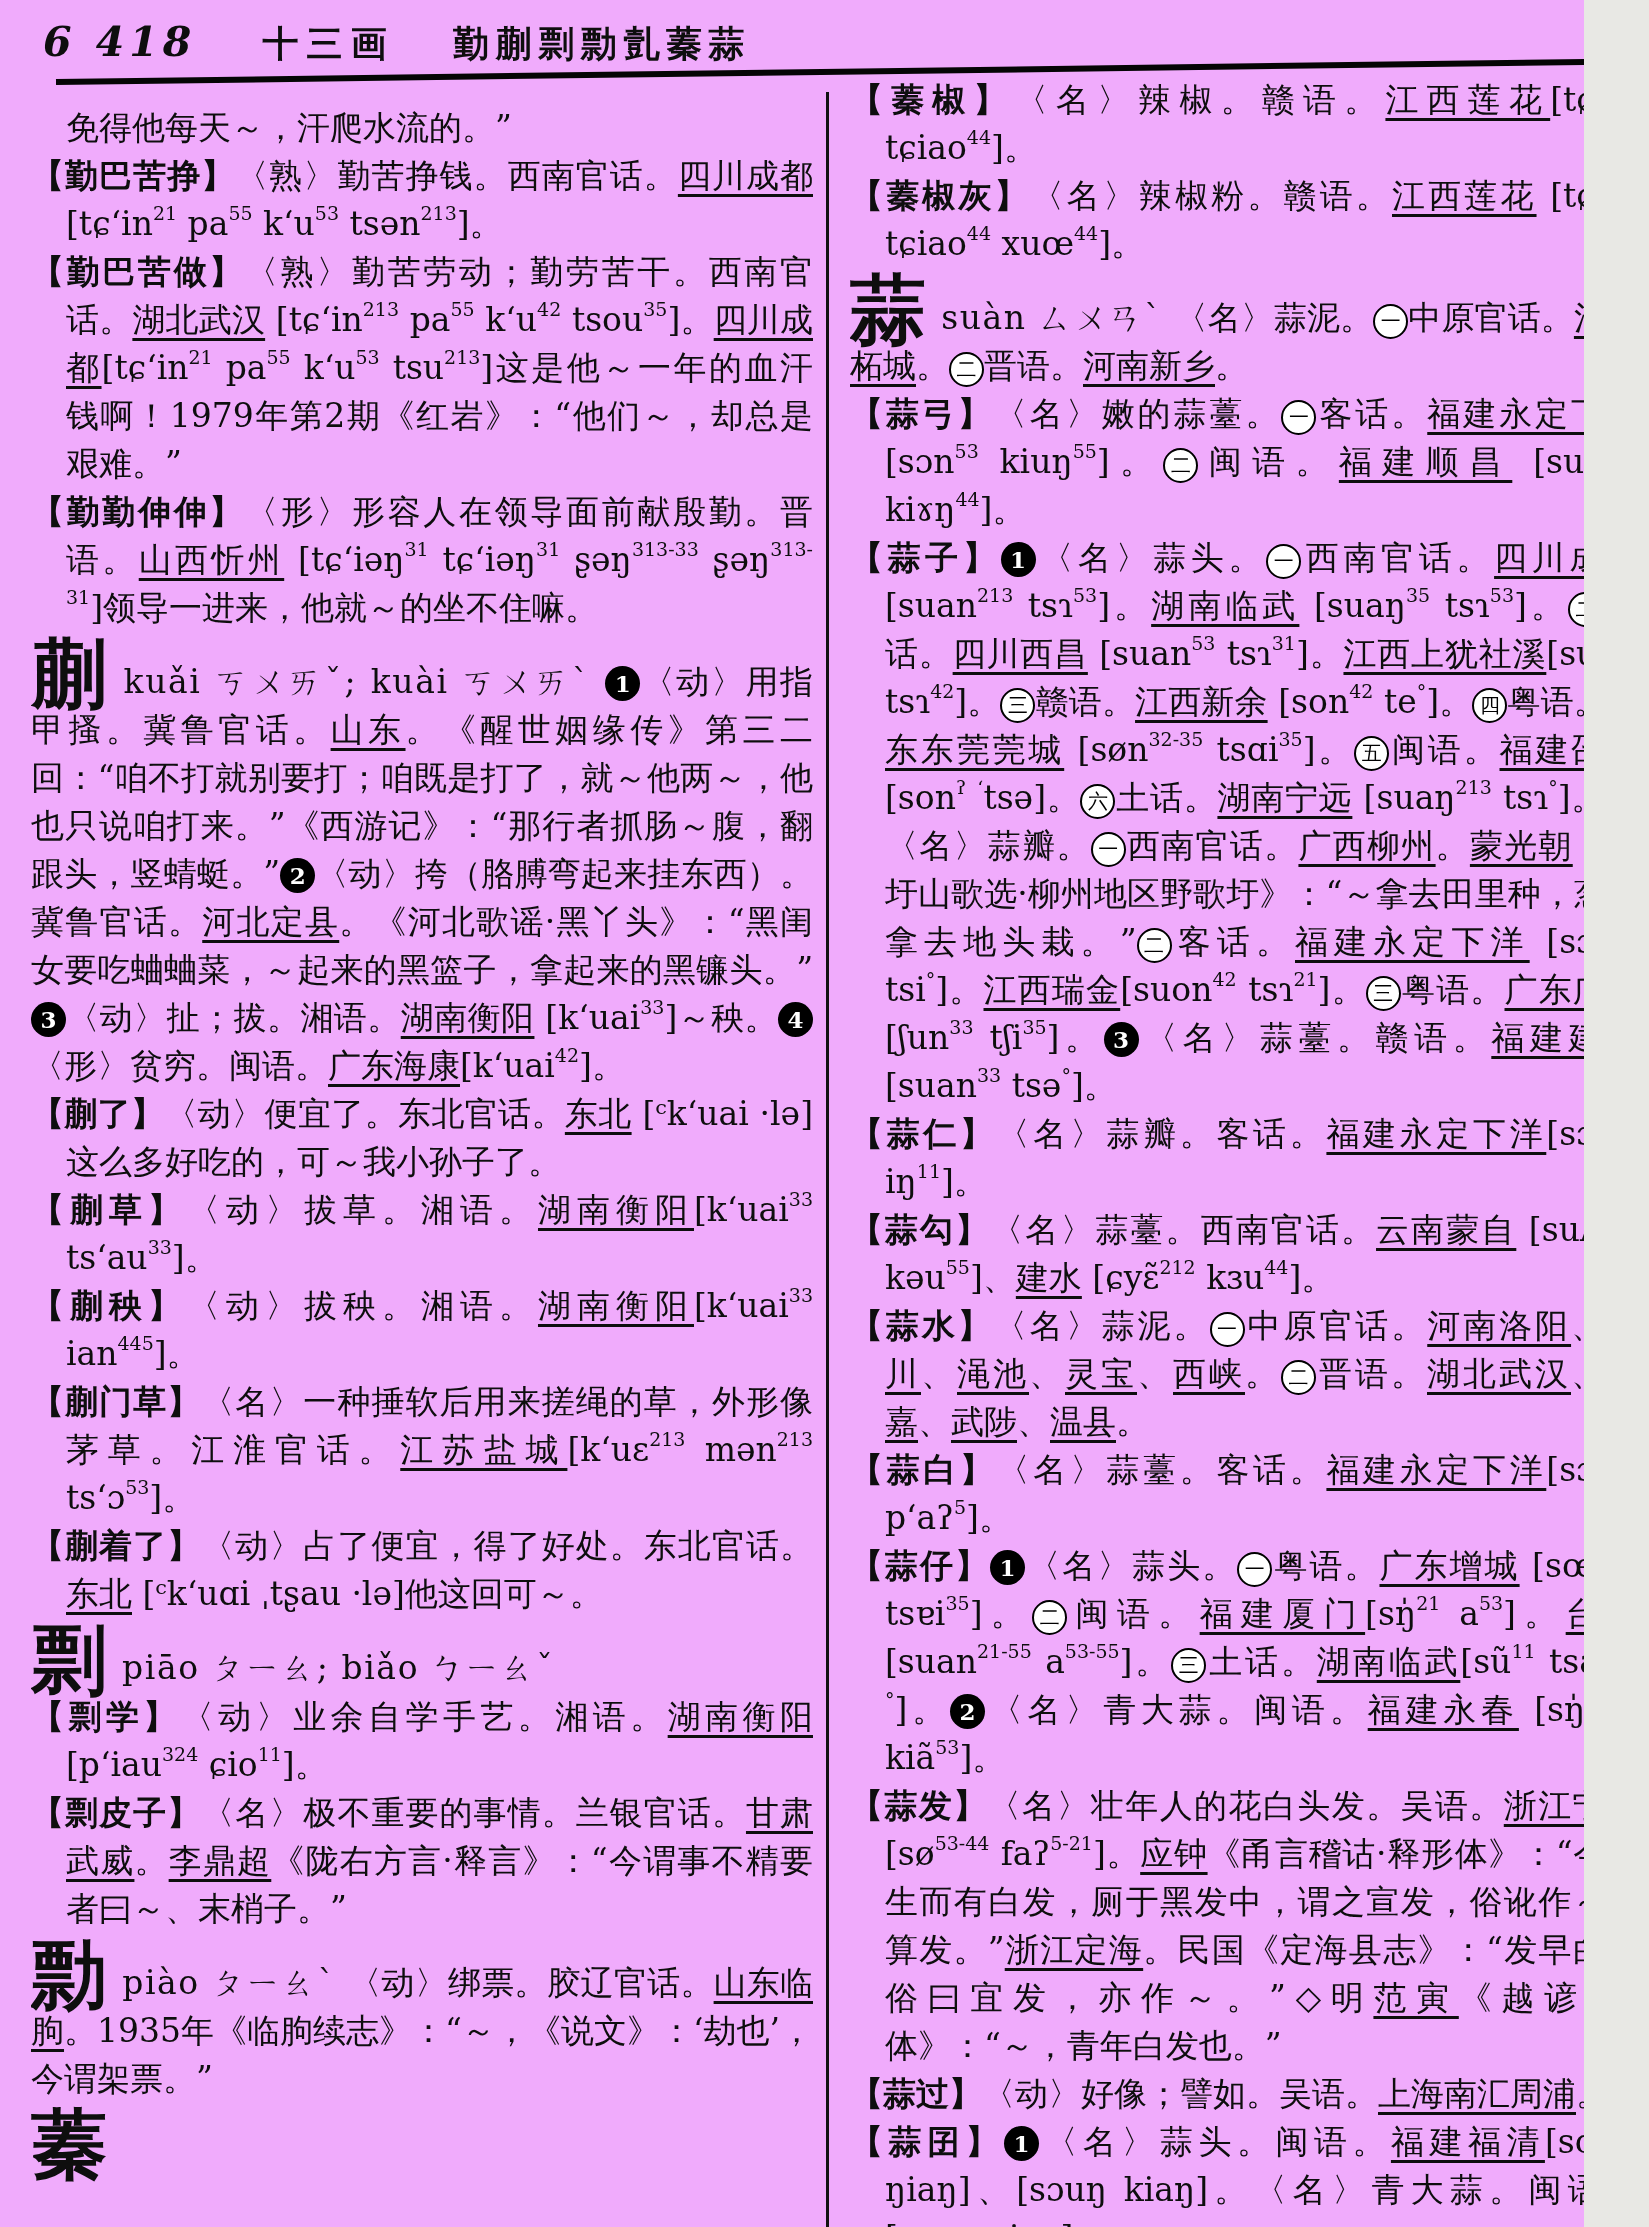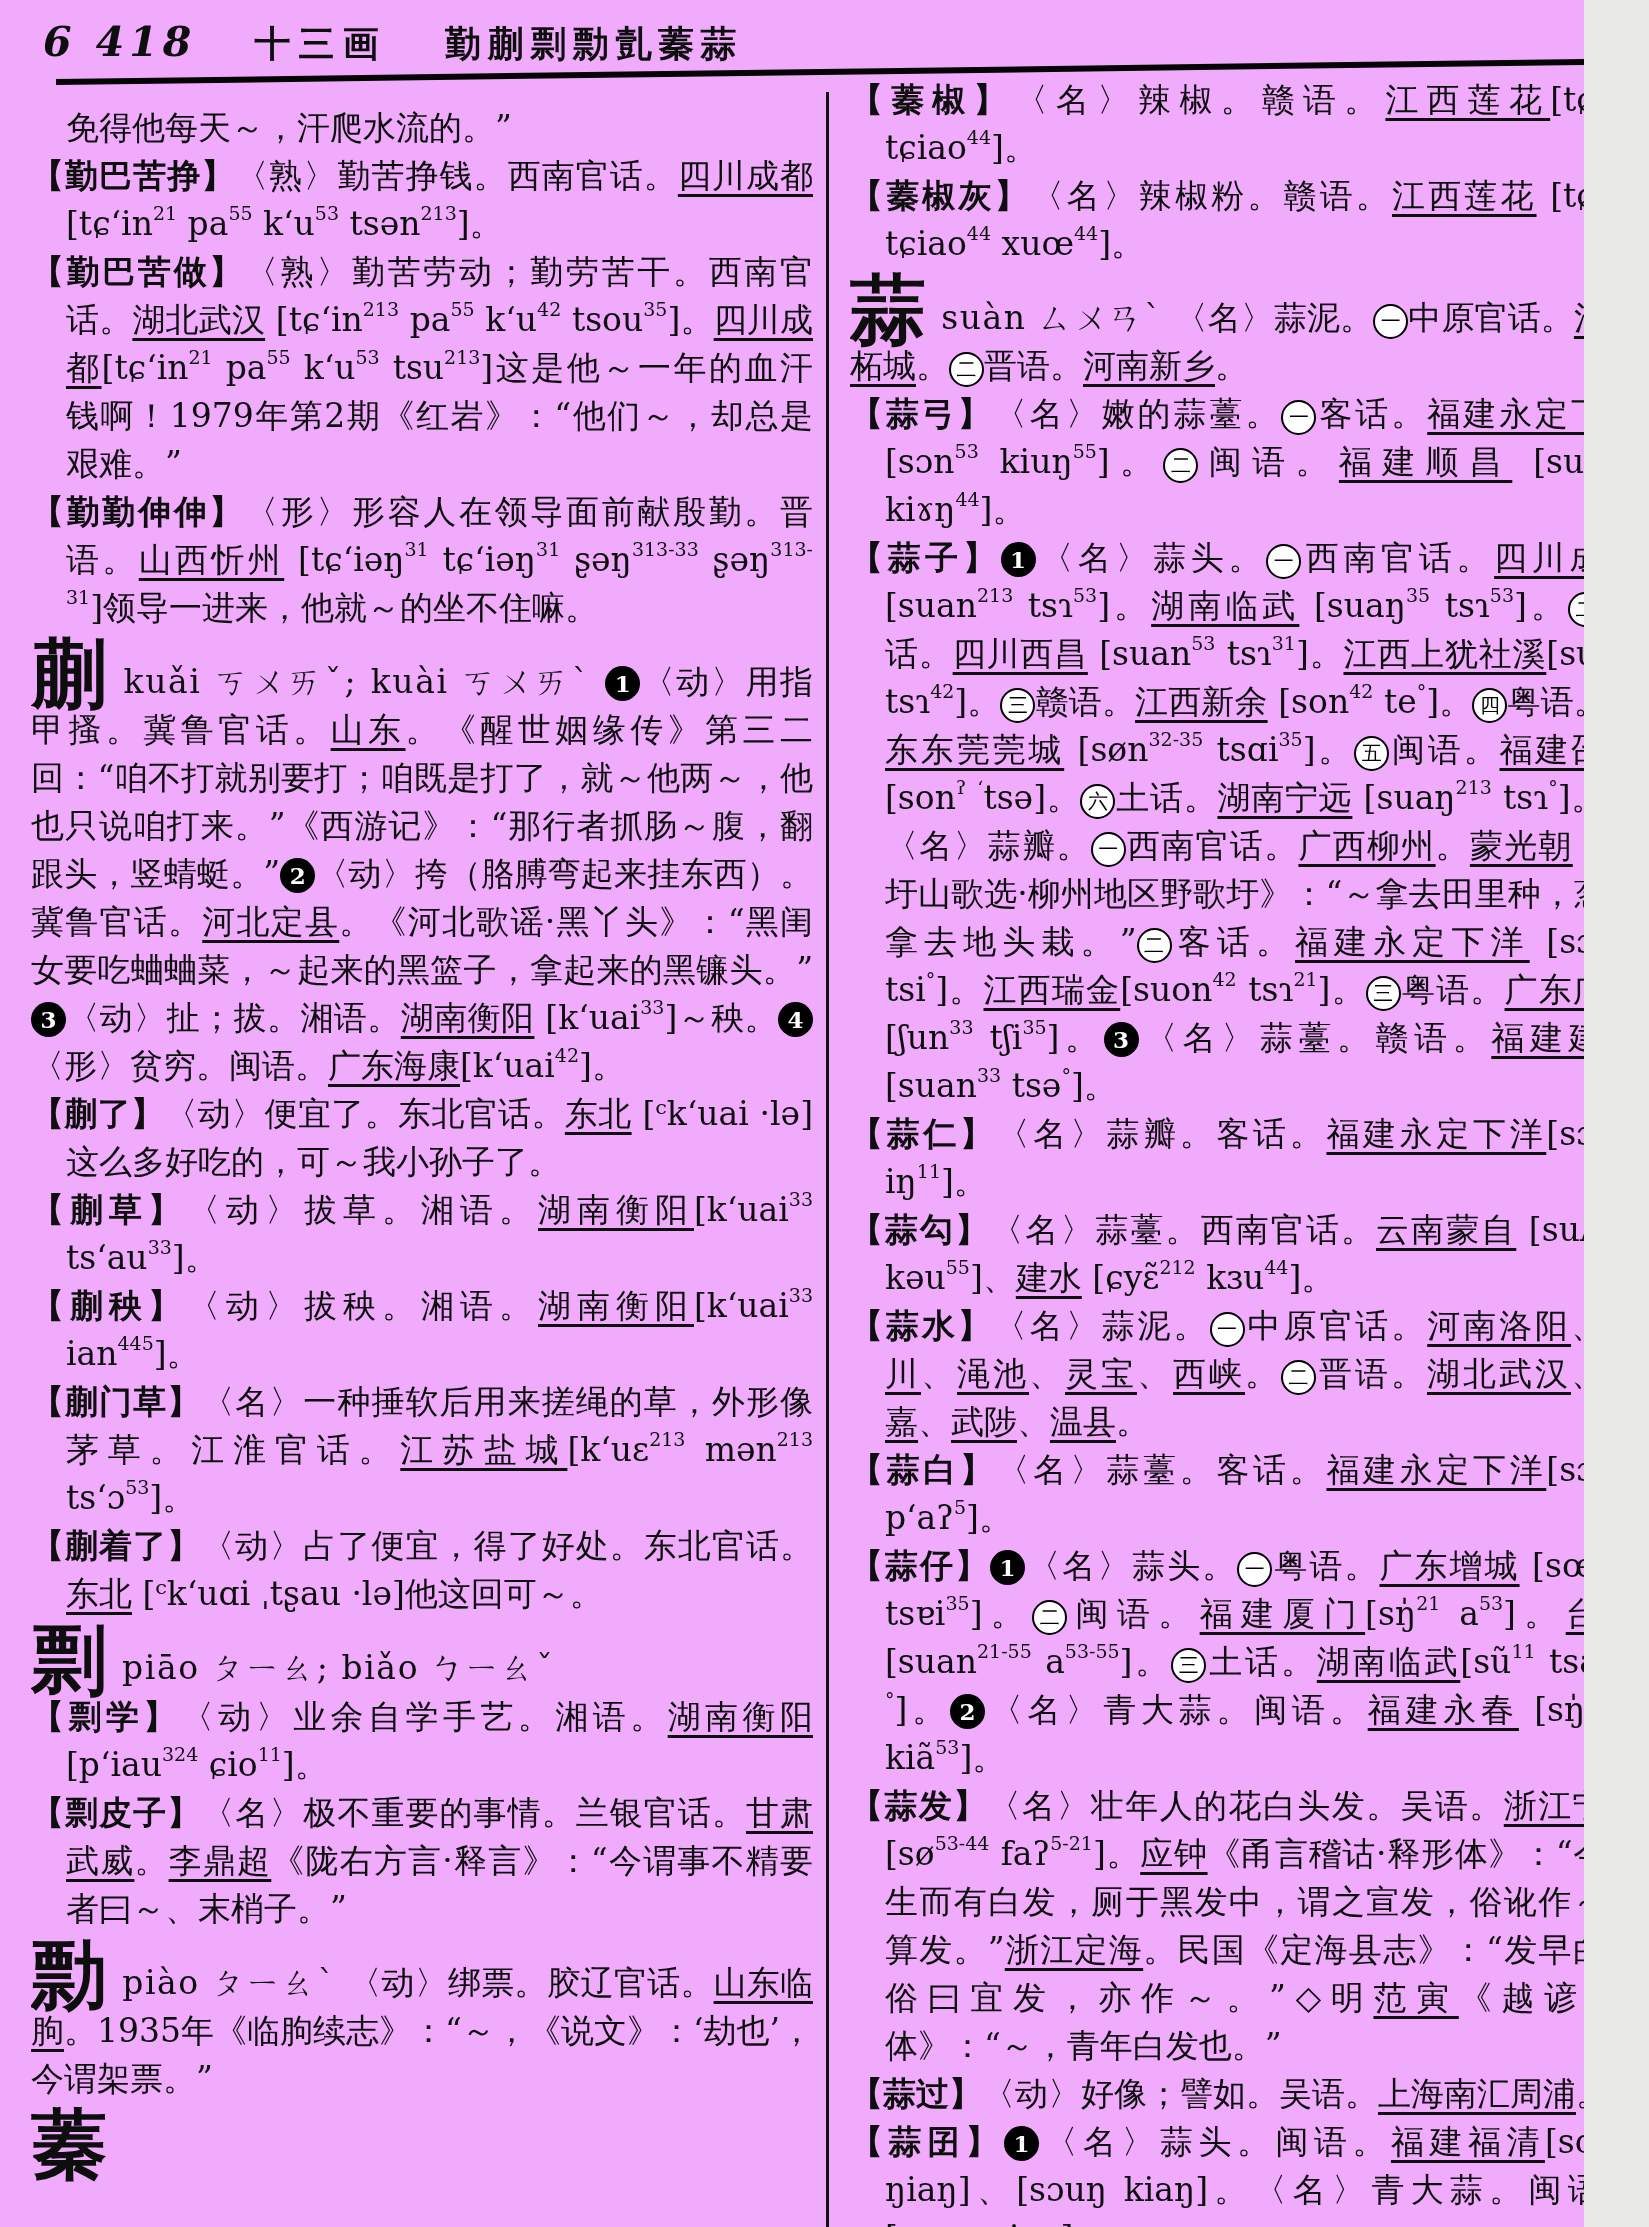--- a/index.html
+++ b/index.html
@@ -4,21 +4,21 @@
 <style>
   html,body{margin:0;padding:0;background:#e8e8e4;}
   .page{
     position:relative; width:1584px; height:2227px;
     background:#f0abfc; color:#0e0e0e; overflow:hidden;
     font-family:"DejaVu Serif","Liberation Serif",serif;
   }
   
   .pagehead{position:absolute; top:18px; left:43px; display:flex; align-items:baseline; gap:58px;}
   .pagenum{font-size:41px; font-weight:700; font-style:italic; letter-spacing:5px;}
-  .strokes{font-size:36px; font-weight:700; letter-spacing:8.2px;}
+  .strokes{font-size:36px; font-weight:700; letter-spacing:8.2px;margin-left:8px;}
   .range{font-size:36px; font-weight:700; letter-spacing:6.6px;}
   .headrule{
     position:absolute; left:56px; top:79px; width:1605px; height:5.8px; background:#050505;
     transform:rotate(-0.75deg); transform-origin:left center;
   }
   .coldivider{position:absolute; left:826px; top:92px; width:3.3px; height:2135px; background:#111;}
   
   .col{position:absolute; overflow:hidden; font-size:33px; line-height:48px; text-align:justify;}
   .col-left {left:31px;  top:104px; width:782px;  height:2140px;}
   .col-right{left:850px; top:76px;  width:790px;  height:2170px;}

